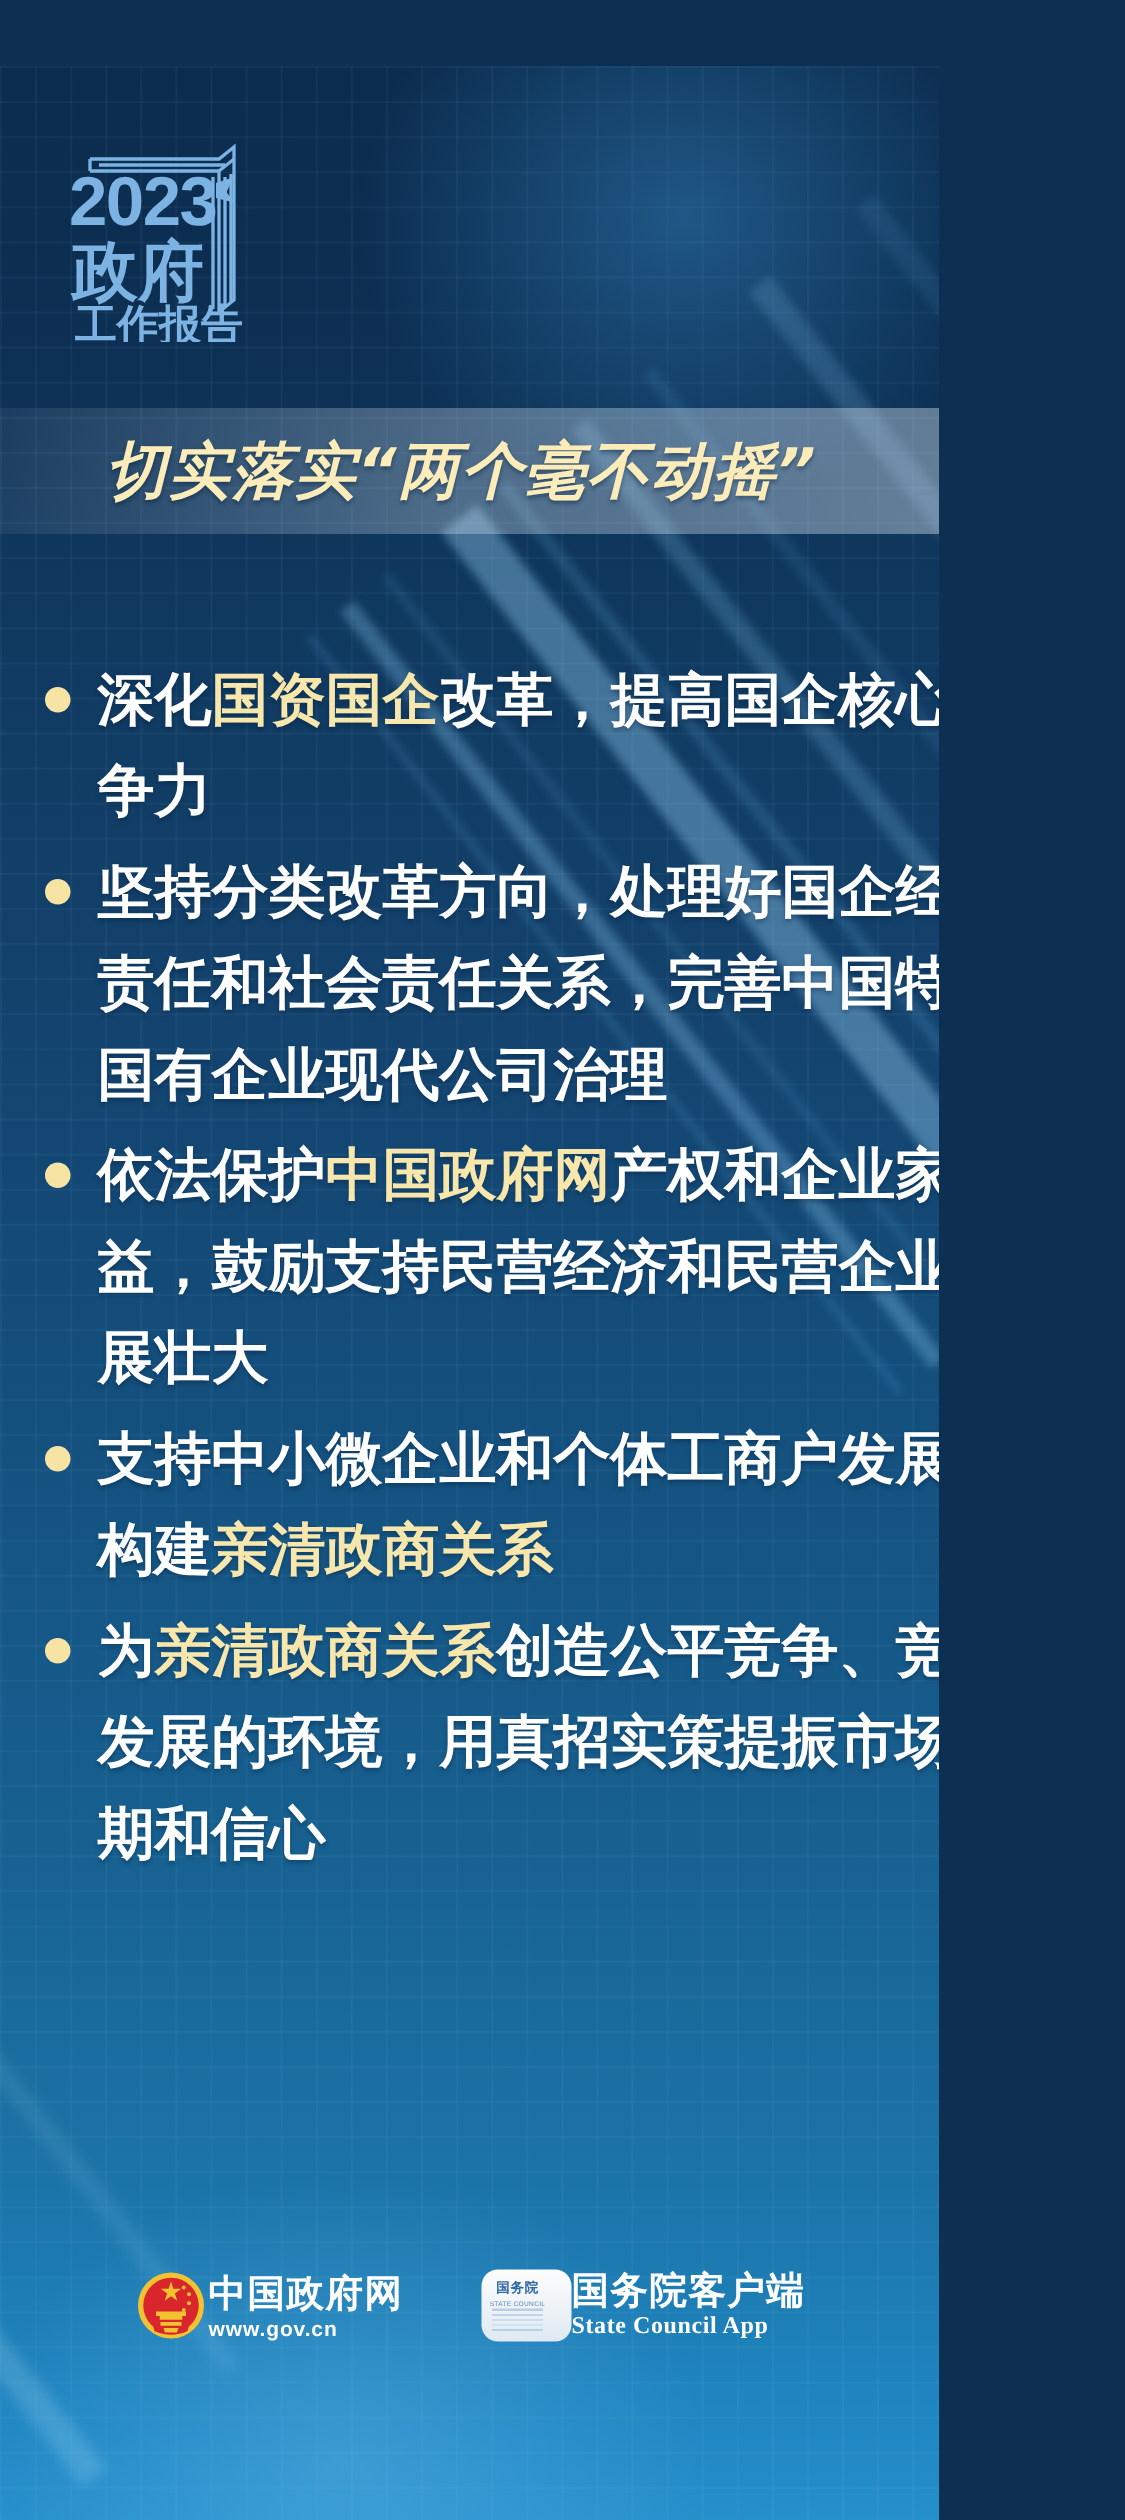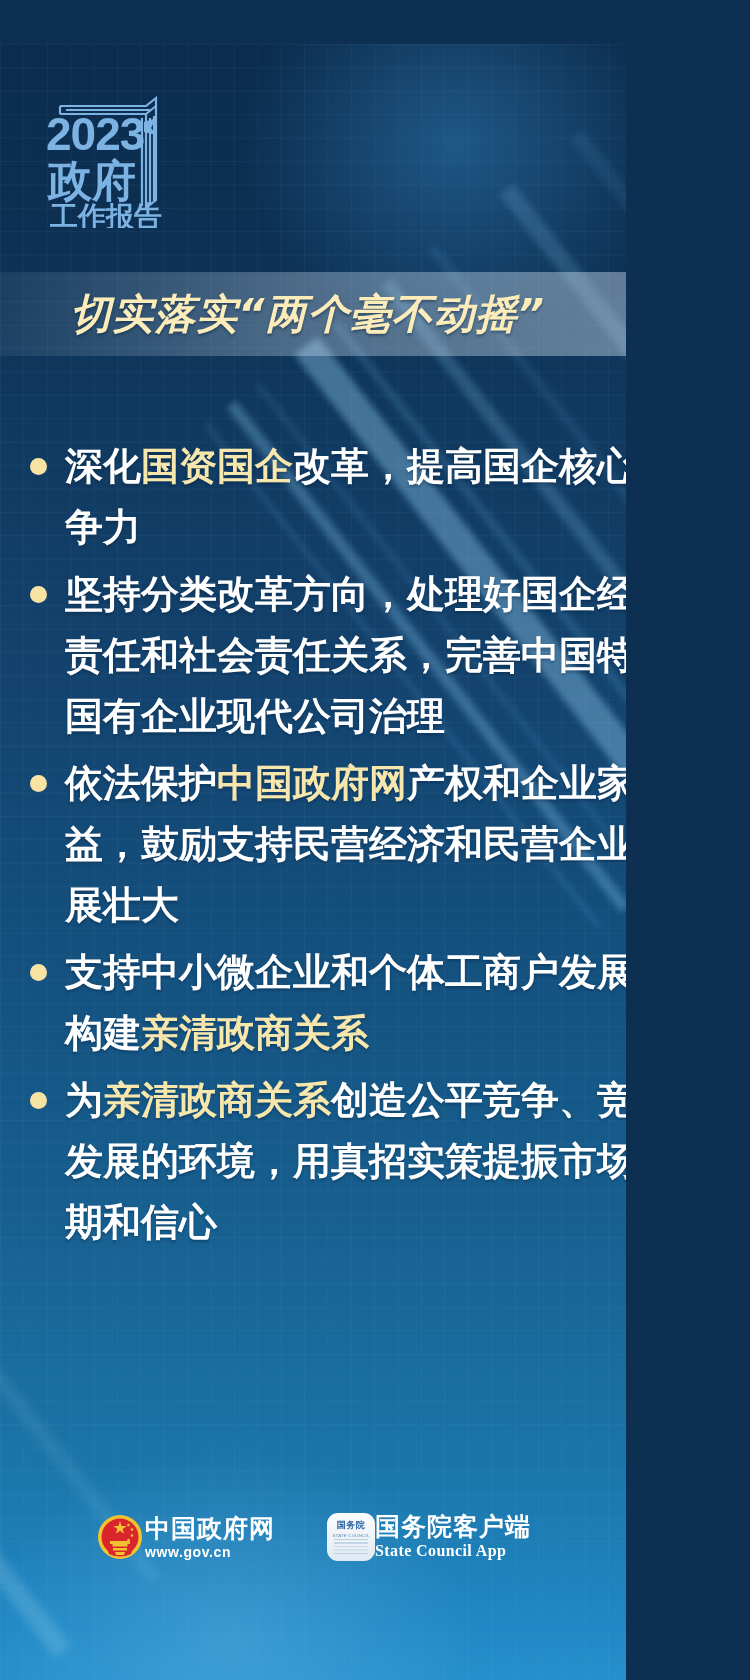--- a/index.html
+++ b/index.html
@@ -126,21 +126,21 @@
   
   .footer{
     position:absolute;left:0;right:0;top:1468px;
     display:flex;justify-content:center;align-items:center;gap:52px;
   }
   .foot-block{display:flex;align-items:flex-end;gap:0;}
   .emblem{width:50px;height:50px;flex:0 0 auto;}
   .appicon{
     width:48px;height:48px;flex:0 0 auto;border-radius:11px;
     background:linear-gradient(180deg,#fdfdfd,#dfe9f2);
-    position:relative;overflow:hidden;
+    position:relative;overflow:hidden;padding-left:12px;
   }
   .appicon .ai-top{
     position:absolute;left:6px;top:5px;width:36px;height:15px;
     font-size:9px;line-height:15px;text-align:center;color:#2f66a8;font-weight:700;
     letter-spacing:0.5px;
   }
   .appicon .ai-sub{
     position:absolute;left:4px;top:19px;width:40px;height:7px;
     font-size:4.4px;line-height:7px;text-align:center;color:#5b88bb;letter-spacing:0.2px;
   }

